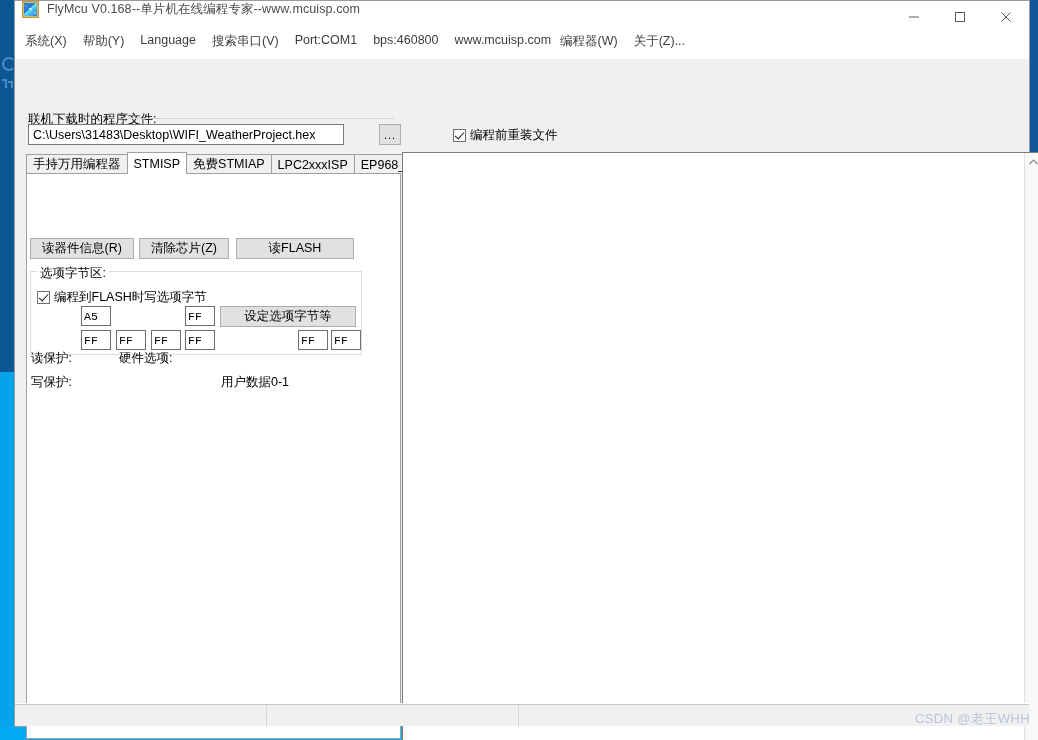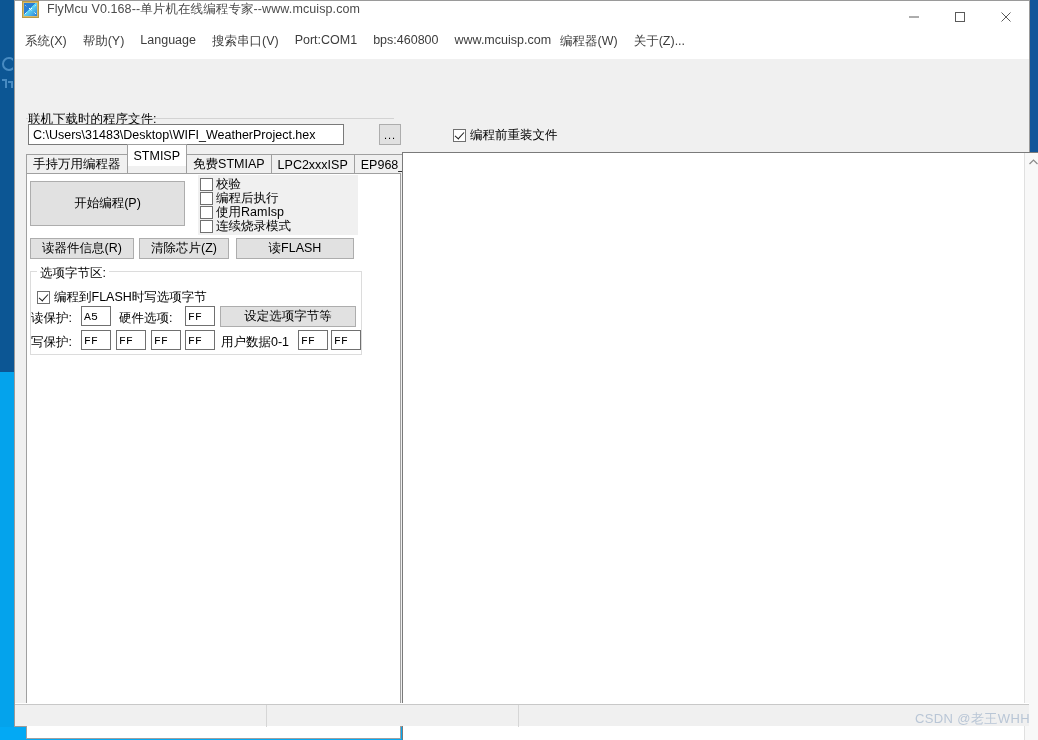--- a/index.html
+++ b/index.html
@@ -199,21 +199,21 @@
     color: #000;
     margin-right: -1px;
     white-space: nowrap;
   }
   .tab.active {
     height: 22px;
     background: #ffffff;
     border-color: #a0a0a0;
     position: relative;
     z-index: 3;
-    margin-bottom: 8px;
+    margin-bottom: 0;
   }
   #tabpage {
     position: absolute; left: 11px; top: 114px;
     width: 375px; height: 566px;
     background: #ffffff;
     border: 1px solid #a0a0a0;
     box-sizing: border-box;
   }
 
   
@@ -270,21 +270,21 @@
     padding: 0 3px;
     font-size: 12.5px; color: #000;
   }
   #opt-writecheck {
     position: absolute; left: 22px; top: 230px;
     display: flex; align-items: center;
     font-size: 12.5px; color: #000;
   }
   .opt-label {
     position: absolute;
-    font-size: 12.5px; color: #000;
+    font-size: 12.5px; color: #000; margin-top: 40px;
   }
   .hexbox {
     position: absolute;
     width: 30px; height: 20px;
     border: 1px solid #707070;
     background: #fff;
     box-sizing: border-box;
     font-family: "Liberation Mono", "DejaVu Sans Mono", monospace;
     font-size: 11.5px;
     color: #000;
@@ -447,40 +447,21 @@
     <div id="tabstrip">
       <div class="tab">手持万用编程器</div>
       <div class="tab active">STMISP</div>
       <div class="tab">免费STMIAP</div>
       <div class="tab">LPC2xxxISP</div>
       <div class="tab">EP968_RS232</div>
     </div>
 
     <div id="tabpage"></div>
 
-    <div id="prog-btn">开始编程(P)</div>
-
-    <div id="opt-checks">
-      <div class="opt-row">
-        <span class="cbox"></span>
-        <span>校验</span>
-      </div>
-      <div class="opt-row">
-        <span class="cbox"></span>
-        <span>编程后执行</span>
-      </div>
-      <div class="opt-row">
-        <span class="cbox"></span>
-        <span>使用RamIsp</span>
-      </div>
-      <div class="opt-row">
-        <span class="cbox"></span>
-        <span>连续烧录模式</span>
-      </div>
-    </div>
+
 
     <div class="rowbtn" id="btn-readinfo">读器件信息(R)</div>
     <div class="rowbtn" id="btn-erase">清除芯片(Z)</div>
     <div class="rowbtn" id="btn-readflash">读FLASH</div>
 
     <div id="optgroup"></div>
     <div id="optgroup-title">选项字节区:</div>
 
     <div id="opt-writecheck">
       <span class="cbox checked"></span>

